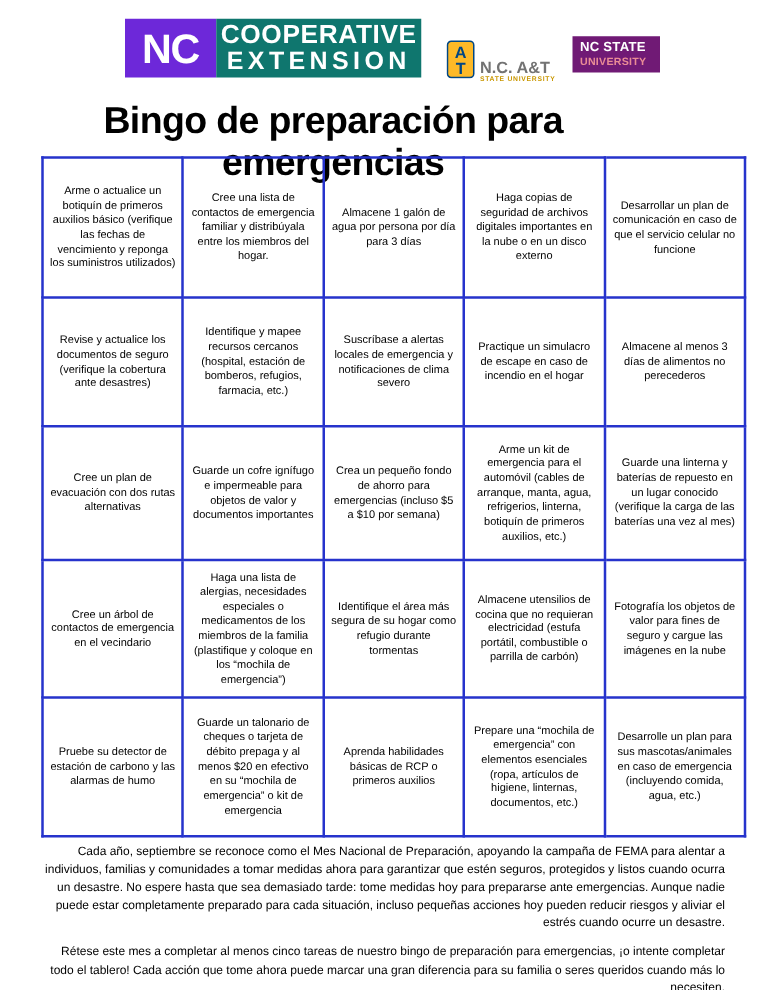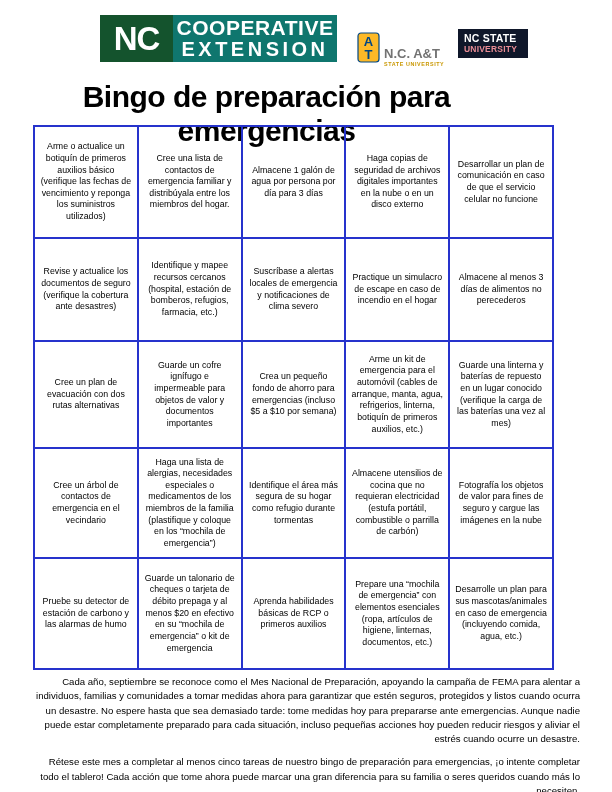--- a/index.html
+++ b/index.html
@@ -10,54 +10,54 @@
     background:#ffffff;
     margin:0 auto;
     font-family:"Liberation Sans", sans-serif;
     color:#000;
     overflow:hidden;
   }
 
   
   .ext-logo { position:absolute; left:100px; top:15px; height:47px; display:flex; }
   .ext-red {
-    width:73px; height:47px; background:#14532d;
+    width:73px; height:47px; background:#6d28d9;
     display:flex; align-items:center; justify-content:center;
     color:#fff; font-weight:bold; font-size:33px; letter-spacing:-1px;
   }
   .ext-blue {
     width:164px; height:47px; background:#0f766e;
     display:flex; flex-direction:column; align-items:center; justify-content:center;
     color:#fff; font-weight:bold;
   }
   .ext-blue .l1 { font-size:21px; letter-spacing:0.5px; line-height:22px; }
   .ext-blue .l2 { font-size:20px; letter-spacing:3.5px; line-height:21px; }
 
   .ncat-logo { position:absolute; left:357px; top:28px; display:flex; align-items:center; }
   .ncat-emblem { width:23px; height:31px; margin-right:4px; }
   .ncat-text .name { font-size:13px; font-weight:bold; color:#737373; line-height:14px;margin-top:19px; }
   .ncat-text .sub  { font-size:5.4px; font-weight:bold; color:#C99700; letter-spacing:0.6px; }
 
   .ncstate-logo {
     position:absolute; left:458px; top:29px; width:70px; height:29px;
-    background:#0f172a; color:#fff; padding:4px 0 16px 6px;
+    background:#701a75; color:#fff; padding:4px 0 16px 6px;
   }
   .ncstate-logo .l1 { font-size:10.5px; font-weight:bold; line-height:11px; letter-spacing:0.2px; }
   .ncstate-logo .l2 { font-size:8.5px; font-weight:bold; color:#E98C95; line-height:10px; letter-spacing:0.2px; }
 
   
   .title {
     position:absolute; left:0; top:80px; width:533px;
     text-align:center; font-weight:bold; font-size:30px; letter-spacing:-0.5px;
     transform:scaleX(1.0); color:#000;
   }
 
   
   table.bingo {
-    position:absolute; left:33px; top:125px; width:521px; height:543px;
+    position:absolute; left:33px; top:125px; width:564px; height:543px;
     border-collapse:collapse; table-layout:fixed;
   }
   .bingo td {
     border:2px solid #2633CC;
     text-align:center; vertical-align:middle;
     font-size:8.8px; line-height:1.32;
     padding:2px 5px; color:#000;
     word-wrap:break-word;
   }
   .bingo tr:nth-child(1){ height:112px; }

